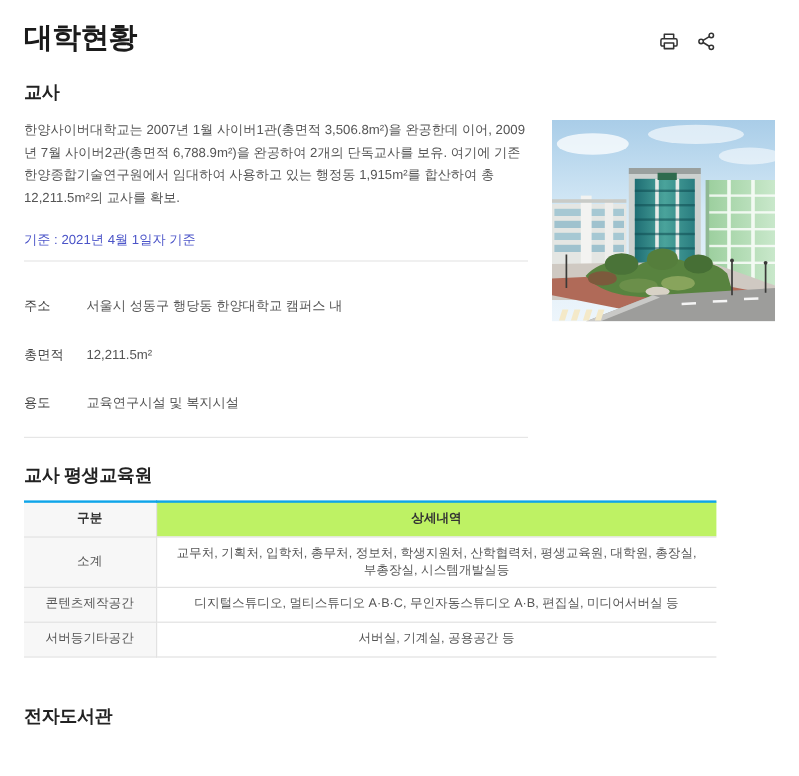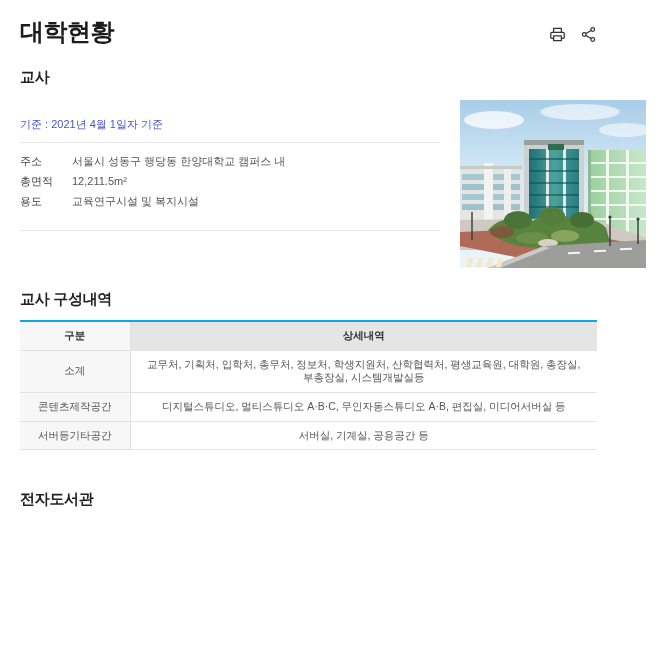--- a/index.html
+++ b/index.html
@@ -22,36 +22,36 @@
   .section-heading { font-size:15px; font-weight:700; color:#222; letter-spacing:-0.3px; }
 
   
   .section-gyosa { margin-top:22px; }
   .gyosa-grid { display:flex; gap:20px; margin-top:13px; }
   .gyosa-left { width:420px; flex:0 0 420px; }
   .gyosa-paragraph { font-size:11px; line-height:1.7; color:#555; }
   .basis-note { font-size:11px; color:#4b54c8; margin-top:17px; }
   .rule { border:none; border-top:1px solid #e6e6e6; margin:10px 0 0 0; }
   .info-list { padding:8px 0; }
-  .info-row { display:flex; font-size:11px; line-height:15px; padding:2.6px 0; }
+  .info-row { display:flex; font-size:11px; line-height:15px; padding:2.6px 0;margin-top:20px; }
   .info-label { width:52px; flex:0 0 52px; color:#444; }
   .info-value { color:#555; }
 
   .photo-wrap { width:186px; height:168px; flex:0 0 186px; overflow:hidden; }
   .photo-wrap svg { display:block; }
 
   
   .section-composition { margin-top:22px; }
   .comp-table { width:100%; border-collapse:collapse; border-top:2px solid #0ea5e9; margin-top:11px; }
   .comp-table th, .comp-table td {
     border-bottom:1px solid #e2e2e2;
     font-size:10.5px; text-align:center; vertical-align:middle;
     padding:7px 10px; color:#555; line-height:1.3;
   }
-  .comp-table th { font-weight:700; color:#333; background:#e5e5e5; }
+  .comp-table th { font-weight:700; color:#333; background:#bef264; }
   .comp-table th.cat, .comp-table td.cat {
     width:110px; background:#f7f7f7; border-right:1px solid #e2e2e2;
   }
 
   
   .section-library { margin-top:40px; }
 </style>
 </head>
 <body>
 
@@ -81,20 +81,21 @@
         </span>
       </button>
     </div>
   </div>
 
   <div class="section-gyosa">
     <h2 class="section-heading">교사</h2>
 
     <div class="gyosa-grid">
       <div class="gyosa-left">
+        <p class="gyosa-paragraph">한양사이버대학교는 2007년 1월 사이버1관(총면적 3,506.8m²)을 완공한데 이어, 2009년 7월 사이버2관(총면적 6,788.9m²)을 완공하여 2개의 단독교사를 보유. 여기에 기존 한양종합기술연구원에서 임대하여 사용하고 있는 행정동 1,915m²를 합산하여 총 12,211.5m²의 교사를 확보.</p>
         <p class="basis-note">기준 : 2021년 4월 1일자 기준</p>
         <hr class="rule">
         <div class="info-list">
           <div class="info-row">
             <span class="info-label">주소</span>
             <span class="info-value">서울시 성동구 행당동 한양대학교 캠퍼스 내</span>
           </div>
           <div class="info-row">
             <span class="info-label">총면적</span>
             <span class="info-value">12,211.5m²</span>
@@ -197,21 +198,21 @@
             <line x1="12" y1="112" x2="12" y2="140"></line>
           </g>
           <circle cx="150" cy="117" r="1.6" fill="#3a3a38"></circle>
           <circle cx="178" cy="119" r="1.6" fill="#3a3a38"></circle>
         </svg>
       </div>
     </div>
   </div>
 
   <div class="section-composition">
-    <h2 class="section-heading">교사 구성내역</h2>
+    <h2 class="section-heading">교사 평생교육원</h2>
     <table class="comp-table">
       <thead>
         <tr>
           <th class="cat">구분</th>
           <th>상세내역</th>
         </tr>
       </thead>
       <tbody>
         <tr>
           <td class="cat">소계</td>

